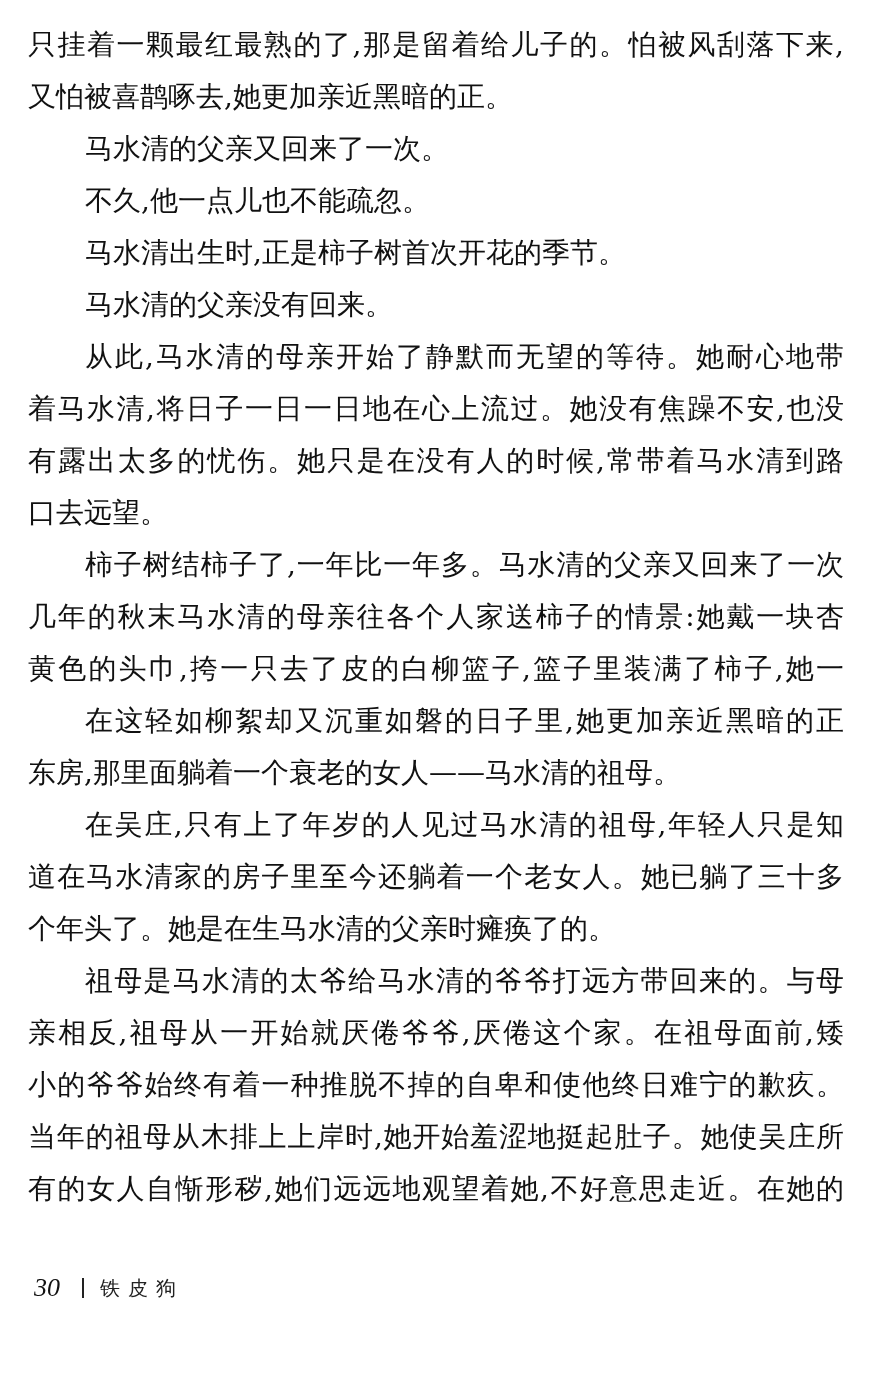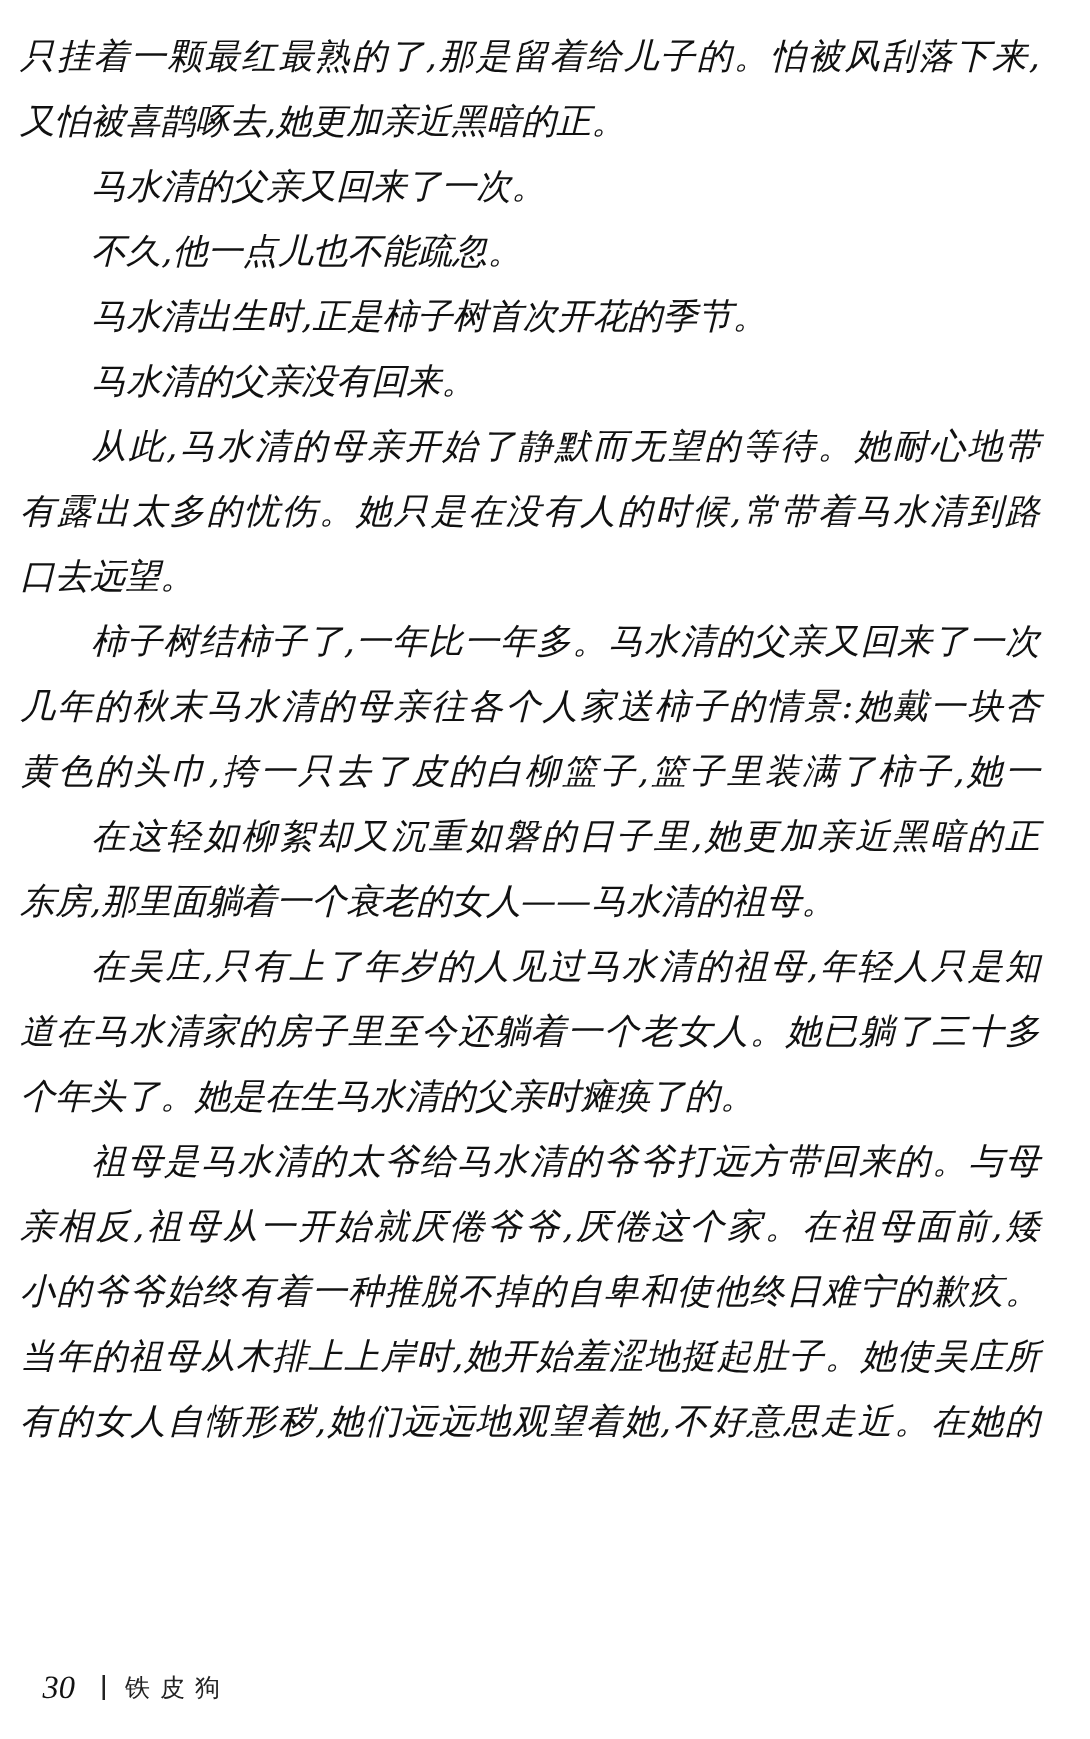--- a/index.html
+++ b/index.html
@@ -10,44 +10,43 @@
     body {
       width: 872px;
       height: 1391px;
       position: relative;
       overflow: hidden;
       font-family: "DejaVu Serif", "Liberation Serif", serif;
       color: #111111;
     }
     .page-body {
       position: absolute;
-      left: 16px;
+      left: 28px;
       top: 19px;
       width: 816px;
-      font-style: italic;
     }
     .line {
       height: 52px;
       line-height: 52px;
       font-size: 28px;
       white-space: nowrap;
       letter-spacing: 0px;
       text-align: justify;
       text-align-last: justify;
     }
     .line.last {
       text-align-last: left;
     }
     .line.indent {
       padding-left: 57px;
     }
     .footer {
       position: absolute;
       left: 34px;
-      top: 1330px;
+      top: 1268px;
       height: 40px;
       display: flex;
       align-items: center;
     }
     .page-number {
       font-family: "Liberation Serif", "DejaVu Serif", serif;
       font-style: italic;
       font-size: 26px;
       color: #111;
       width: 48px;
@@ -70,20 +69,21 @@
 <body>
 
 <div class="page-body" id="page-body">
     <div class="line">只挂着一颗最红最熟的了,那是留着给儿子的。怕被风刮落下来,</div>
     <div class="line last">又怕被喜鹊啄去,她更加亲近黑暗的正。</div>
     <div class="line indent last">马水清的父亲又回来了一次。</div>
     <div class="line indent last">不久,他一点儿也不能疏忽。</div>
     <div class="line indent last">马水清出生时,正是柿子树首次开花的季节。</div>
     <div class="line indent last">马水清的父亲没有回来。</div>
     <div class="line indent">从此,马水清的母亲开始了静默而无望的等待。她耐心地带</div>
+    <div class="line">着马水清,将日子一日一日地在心上流过。她没有焦躁不安,也没</div>
     <div class="line">有露出太多的忧伤。她只是在没有人的时候,常带着马水清到路</div>
     <div class="line last">口去远望。</div>
     <div class="line indent">柿子树结柿子了,一年比一年多。马水清的父亲又回来了一次</div>
     <div class="line">几年的秋末马水清的母亲往各个人家送柿子的情景:她戴一块杏</div>
     <div class="line">黄色的头巾,挎一只去了皮的白柳篮子,篮子里装满了柿子,她一</div>
     <div class="line indent">在这轻如柳絮却又沉重如磐的日子里,她更加亲近黑暗的正</div>
     <div class="line last">东房,那里面躺着一个衰老的女人——马水清的祖母。</div>
     <div class="line indent">在吴庄,只有上了年岁的人见过马水清的祖母,年轻人只是知</div>
     <div class="line">道在马水清家的房子里至今还躺着一个老女人。她已躺了三十多</div>
     <div class="line last">个年头了。她是在生马水清的父亲时瘫痪了的。</div>

